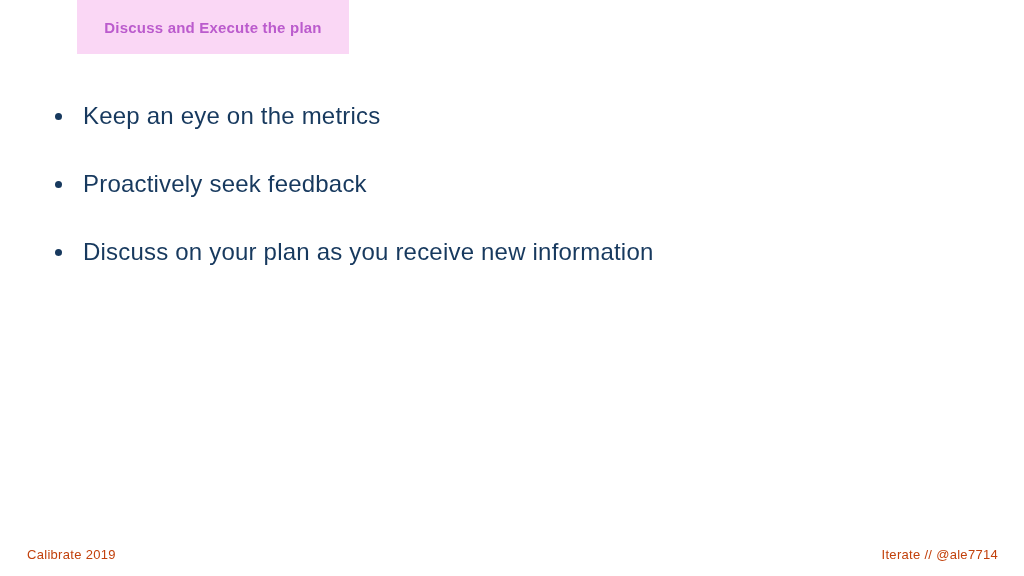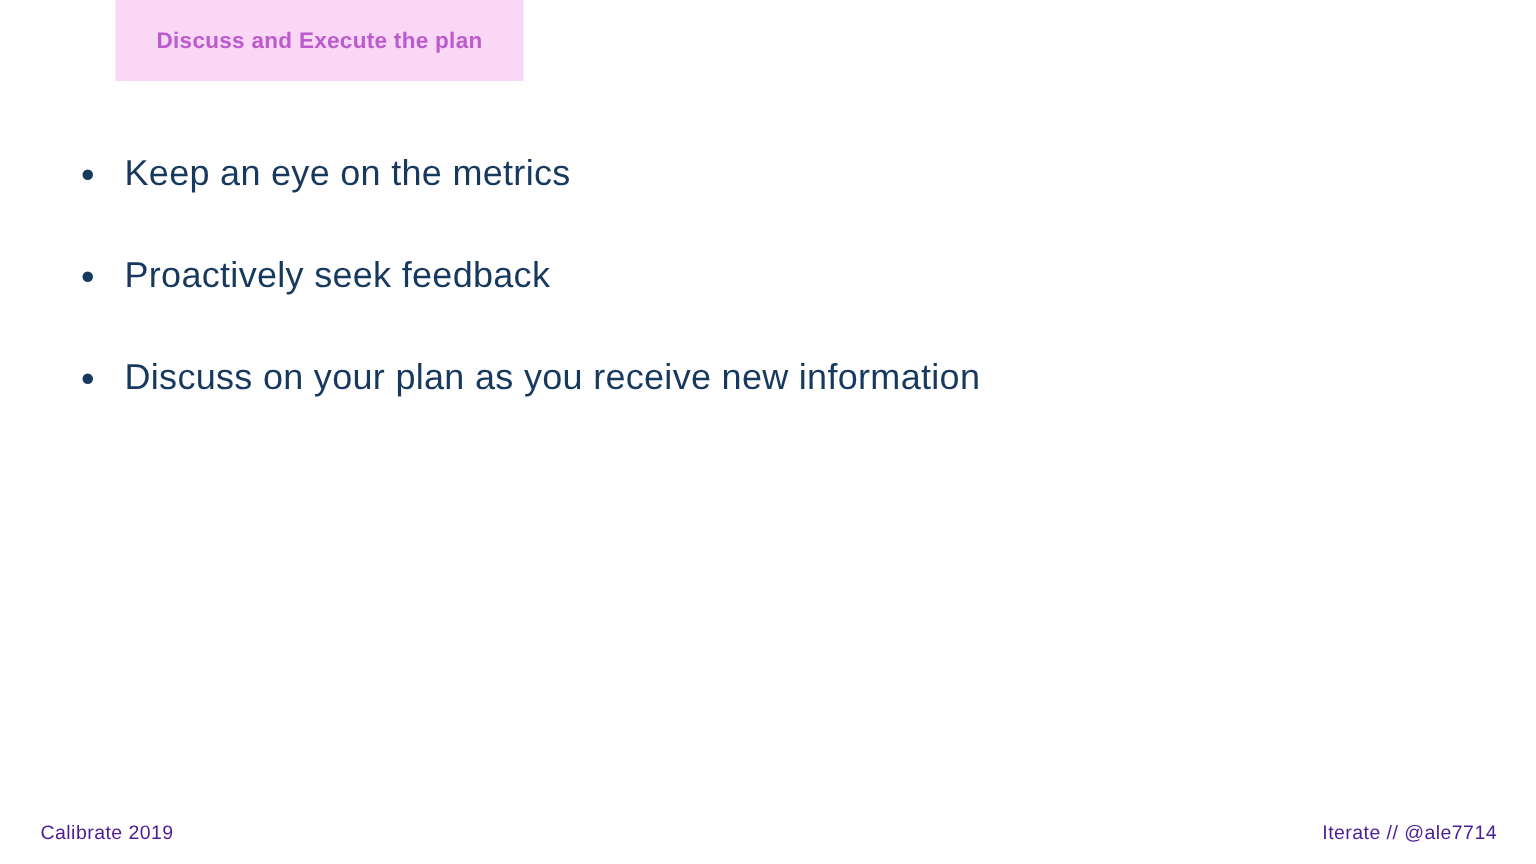--- a/index.html
+++ b/index.html
@@ -64,21 +64,21 @@
   }
   .footer {
     position: absolute;
     left: 27px;
     right: 26px;
     bottom: 14px;
     display: flex;
     justify-content: space-between;
     align-items: baseline;
     font-size: 13px;
-    color: #4c1d95;
+    color: #c2410c;
     letter-spacing: 0.3px;
     gap: 44px;
   }
 </style>
 </head>
 <body>
 
 <div class="slide">
 
   <div class="badge">

